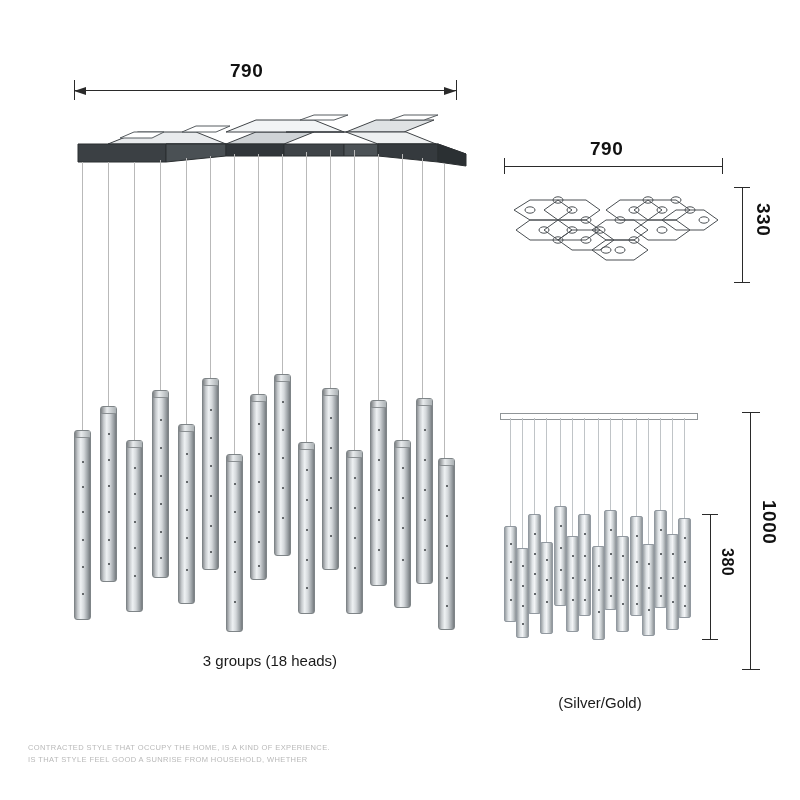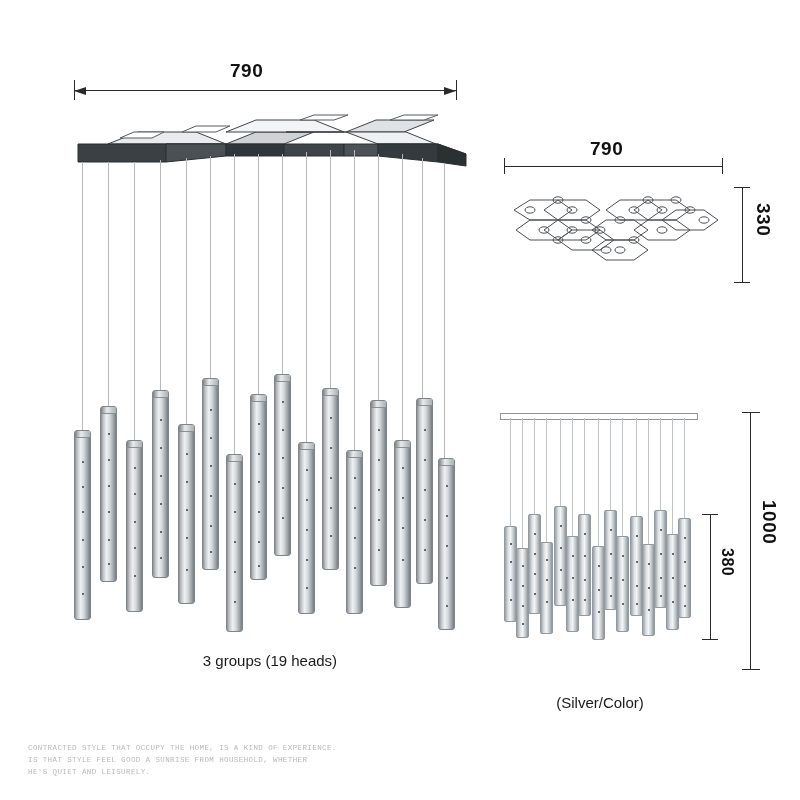--- a/index.html
+++ b/index.html
@@ -83,21 +83,21 @@
   }
   .e-tube .edot{
     position:absolute;width:1.5px;height:1.5px;border-radius:50%;background:#4a4f53;
   }
   .e-rail{position:absolute;height:5px;background:#fff;border:1px solid #909598;}
 
   
   #footer-text{
     left:28px;top:742px;width:320px;
     font-size:7.5px;line-height:12px;color:#b9b9b9;
-    letter-spacing:.4px;font-family:Liberation Mono, monospace;
+    letter-spacing:.4px;font-family:Liberation Sans, sans-serif;
   }
 
   
   #main-caption{left:60px;top:652px;width:420px;}
   #right-caption{left:470px;top:692px;width:260px;line-height:22px;}
 </style>
 </head>
 <body>
 
 <div class="stage">
@@ -288,21 +288,21 @@
     <div class="tube" style="left:378px;top:348px;width:17px;height:172px;">
       <div class="cap"></div>
       <div class="dot" style="left:7px;top:26px;"></div>
         <div class="dot" style="left:7px;top:56px;"></div>
       <div class="dot" style="left:7px;top:86px;"></div>
         <div class="dot" style="left:7px;top:118px;"></div>
       <div class="dot" style="left:7px;top:146px;"></div>
     </div>
   </div>
 
-  <div id="main-caption" class="abs caption">3 groups (19 heads)</div>
+  <div id="main-caption" class="abs caption">3 groups (18 heads)</div>
 
   <div class="abs" style="left:500px;top:138px;width:226px;height:36px;">
     <div class="dim-label abs" style="left:90px;top:0px;">790</div>
     <div class="dimline-h" style="left:4px;top:28px;width:218px;"></div>
     <div class="tick-v" style="left:4px;top:20px;height:16px;"></div>
     <div class="tick-v" style="left:222px;top:20px;height:16px;"></div>
   </div>
 
   <div id="plan-view" class="abs">
     <svg width="220" height="110" viewBox="0 0 220 110">
@@ -468,22 +468,21 @@
   </div>
 
   <div class="abs" style="left:742px;top:410px;width:40px;height:262px;">
     <div class="dimline-v" style="left:8px;top:2px;height:258px;"></div>
     <div class="tick-h" style="left:0px;top:2px;width:18px;"></div>
     <div class="tick-h" style="left:0px;top:259px;width:18px;"></div>
     <div class="dim-label vert abs" style="left:16px;top:90px;">1000</div>
   </div>
 
   <div id="right-caption" class="abs caption">
-    <div>(Silver/Color)</div>
+    <div>(Silver/Gold)</div>
   </div>
 
   <div id="footer-text" class="abs">
     <div>CONTRACTED STYLE THAT OCCUPY THE HOME, IS A KIND OF EXPERIENCE.</div>
     <div>IS THAT STYLE FEEL GOOD A SUNRISE FROM HOUSEHOLD, WHETHER</div>
-    <div>HE'S QUIET AND LEISURELY.</div>
   </div>
 
 </div>
 
 </body></html>

